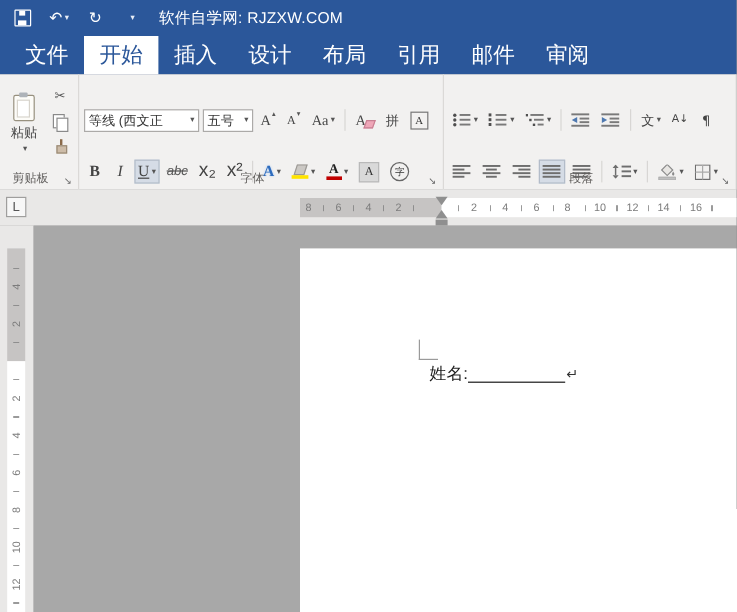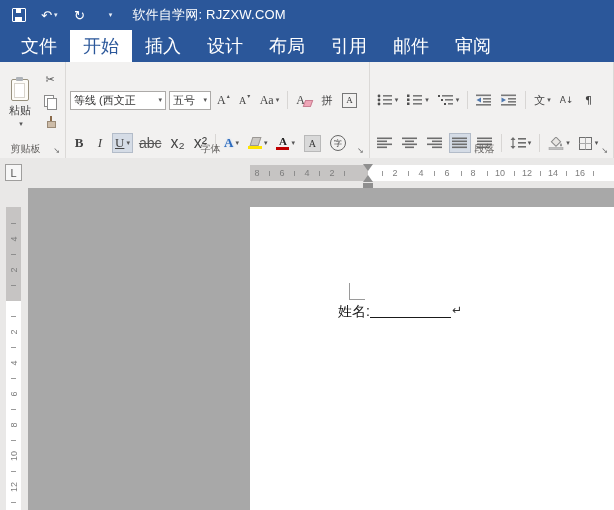--- a/index.html
+++ b/index.html
@@ -55,21 +55,21 @@
   
   .font-group{width:321px;}
   .combo{height:19px;box-sizing:border-box;background:#fff;border:1px solid #acaaa8;display:flex;align-items:center;
          justify-content:space-between;font-size:11px;color:#333;padding:0 3px;}
   .font-name-combo{width:96px;}
   .font-size-combo{width:42px;}
   .serif{font-family:"Liberation Serif","DejaVu Serif",serif;}
   .b{font-weight:bold;font-size:13px;}
   .i{font-style:italic;font-size:13px;}
   .u{text-decoration:underline;font-size:13px;}
-  .strike{font-size:14px;text-decoration:line-through;color:#555;}
+  .strike{font-size:11px;text-decoration:line-through;color:#555;font-style:italic;}
   .script{font-size:16px;font-family:Liberation Sans, sans-serif;}
   .gf{font-family:"Liberation Serif",serif;font-size:12px;}
   .sup-caret{font-family:"DejaVu Sans",sans-serif;font-size:6px;align-self:flex-start;line-height:9px;color:#555;}
   .fx{font-family:"Liberation Serif",serif;font-weight:bold;font-size:13px;color:#2d6bbd;text-shadow:0 0 2px #a9c7ee;}
   .stack{display:flex;flex-direction:column;align-items:center;line-height:10px;}
   .fc{font-family:"Liberation Serif",serif;font-weight:bold;font-size:11px;color:#222;}
   .cbar{width:13px;height:3px;margin-top:1px;}
   .cbar.red{background:#c00000;}
   .hl-icon{width:14px;height:12px;position:relative;display:block;}
   .hl-icon::before{content:"";position:absolute;left:3px;top:0;width:7px;height:7px;background:#cbc8c4;border:1px solid #9b9894;transform:skewX(-18deg);}
@@ -114,21 +114,21 @@
   .v-body{flex:1;background:#fff;position:relative;
           background-image:repeating-linear-gradient(180deg,transparent 0 15px,#9a9a9a 15px 16px,transparent 16px 31px);
           background-size:5px 100%;background-repeat:no-repeat;background-position:center 0;background-color:#fff;}
   .vnum{position:absolute;left:50%;transform:translate(-50%,-50%) rotate(-90deg);font-size:9px;color:#7c7c7c;}
 
   
   .canvas{position:absolute;left:28px;top:188px;right:0;bottom:0;background:#a8a8a8;overflow:hidden;}
   .page{position:absolute;left:222px;top:19px;width:420px;height:440px;background:#fff;}
   .corner-mark{position:absolute;left:99px;top:76px;width:15px;height:16px;
                border-left:1px solid #9a9a9a;border-bottom:1px solid #9a9a9a;}
-  .text-line{position:absolute;left:88px;top:96px;display:flex;align-items:flex-start;color:#1a1a1a;
+  .text-line{position:absolute;left:108px;top:96px;display:flex;align-items:flex-end;color:#1a1a1a;
              font-size:14px;line-height:16px;}
   .blank{width:81px;height:14px;border-bottom:1px solid #1a1a1a;}
   .pmark{font-family:"DejaVu Sans",sans-serif;font-size:12px;color:#333;margin-left:1px;line-height:14px;}
 </style>
 </head>
 <body>
 
 <div class="window">
 
   <div class="titlebar">

